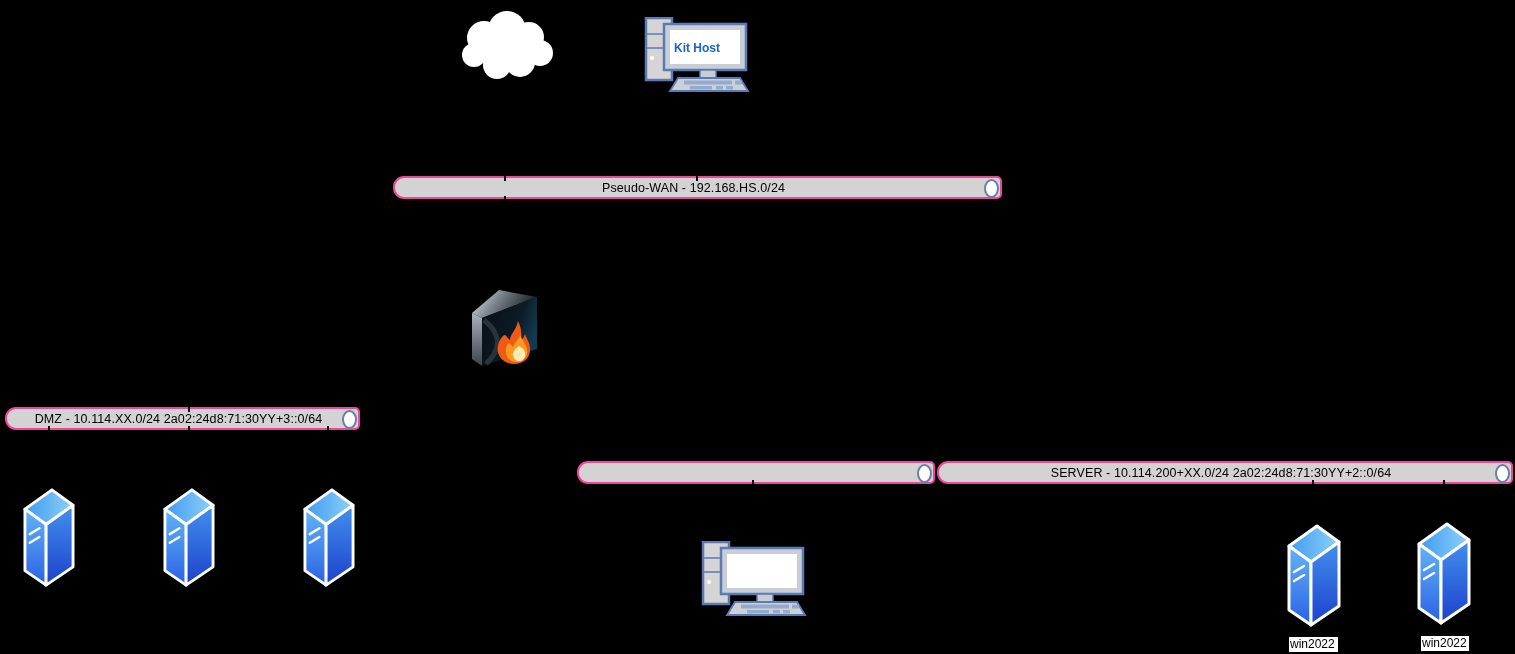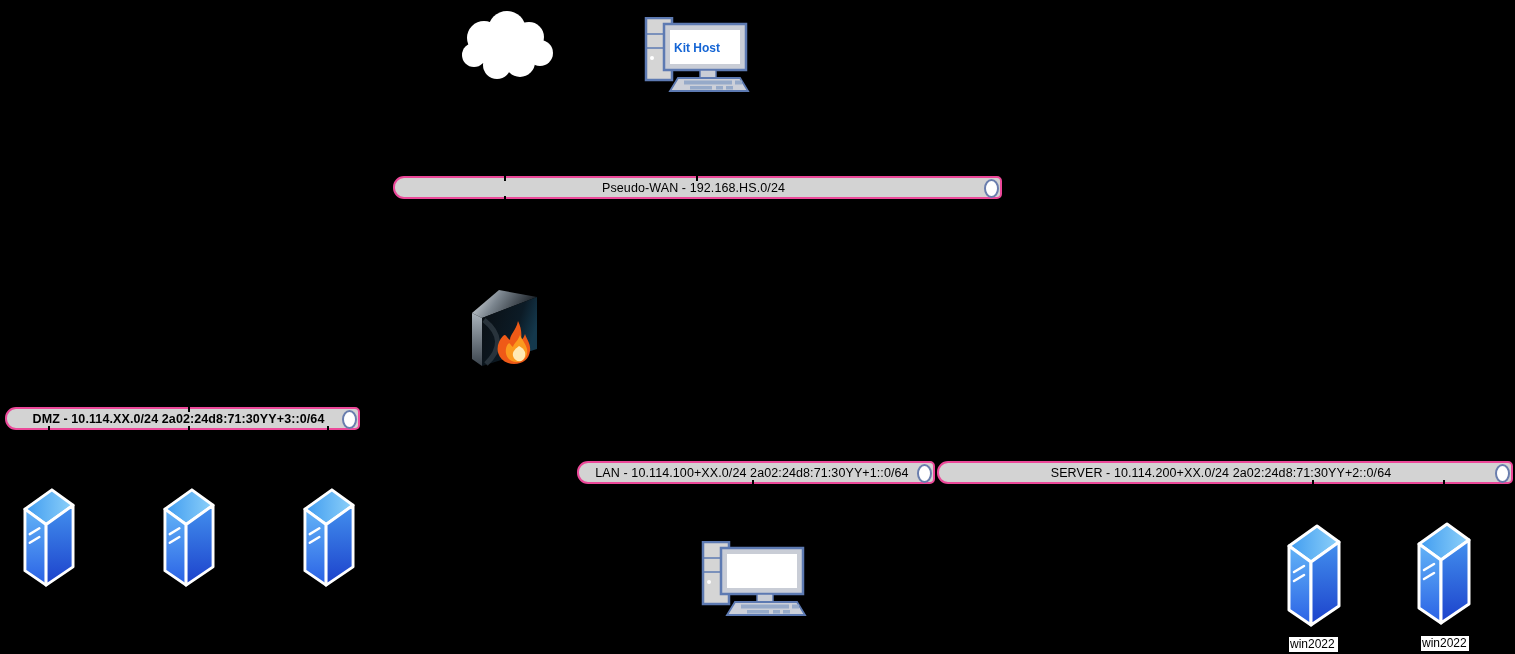--- a/index.html
+++ b/index.html
@@ -110,27 +110,26 @@
 <div class="edge-v" style="left:327px; top:426px; height:64px;"></div>
 <div class="edge-v" style="left:752px; top:480px; height:65px;"></div>
 <div class="edge-v" style="left:1312px; top:480px; height:47px;"></div>
 <div class="edge-v" style="left:1443px; top:480px; height:47px;"></div>
 
 <div class="bus" style="left:393px; top:176px; width:605px;">
   <span class="bus-label">Pseudo-WAN - 192.168.HS.0/24</span>
   <span class="bus-cap"></span>
 </div>
 
-<div class="bus" style="left:5px; top:407px; width:351px;font-weight:bold;">
+<div class="bus" style="left:5px; top:407px; width:351px;">
   <span class="bus-label">DMZ -  10.114.XX.0/24 2a02:24d8:71:30YY+3::0/64</span>
   <span class="bus-cap"></span>
 </div>
 
 <div class="bus" style="left:577px; top:461px; width:354px;">
-  <span class="bus-label">LAN -  10.114.100+XX.0/24 2a02:24d8:71:30YY+1::0/64</span>
   <span class="bus-cap"></span>
 </div>
 
 <div class="bus" style="left:937px; top:461px; width:572px;align-items:center;">
   <span class="bus-label">SERVER - 10.114.200+XX.0/24 2a02:24d8:71:30YY+2::0/64</span>
   <span class="bus-cap"></span>
 </div>
 
 <div class="icon" style="left:453px; top:10px;">
   <svg width="104" height="76" viewBox="0 0 104 76">

